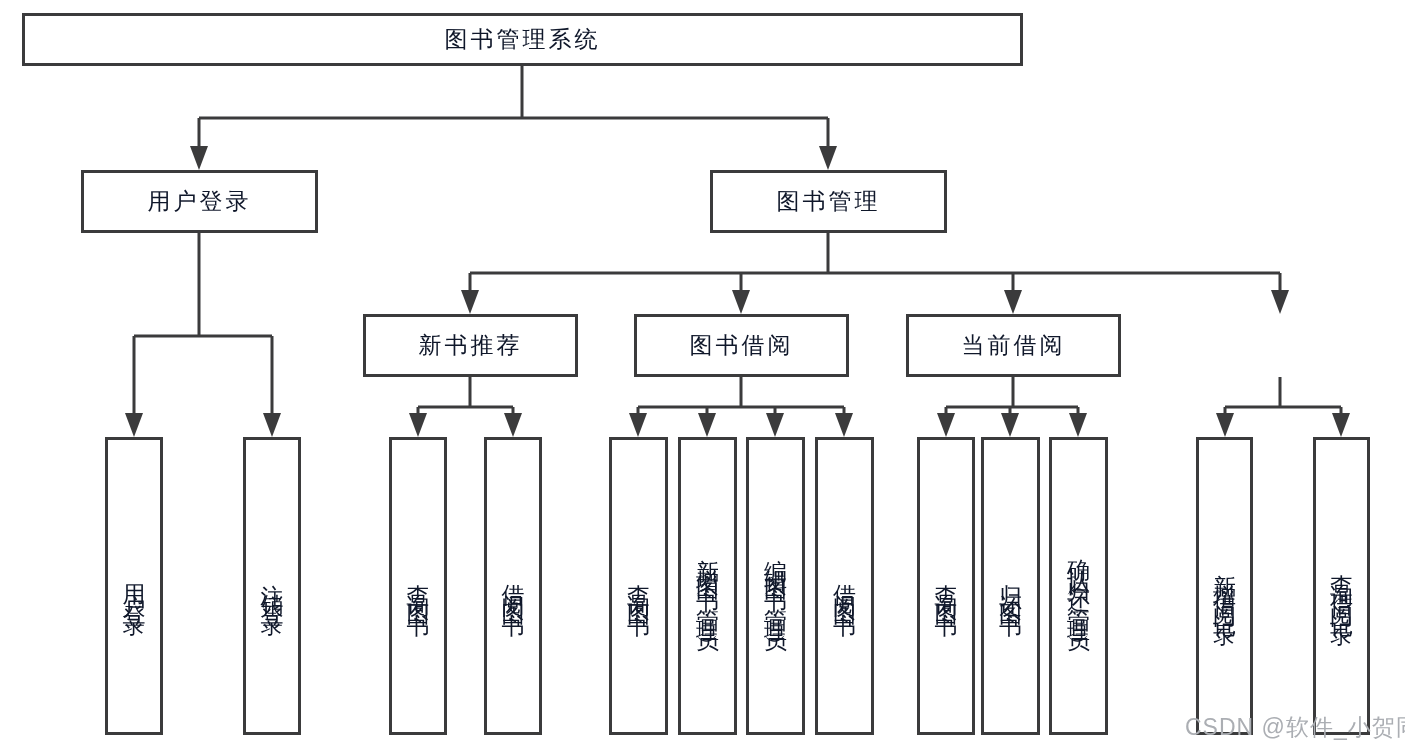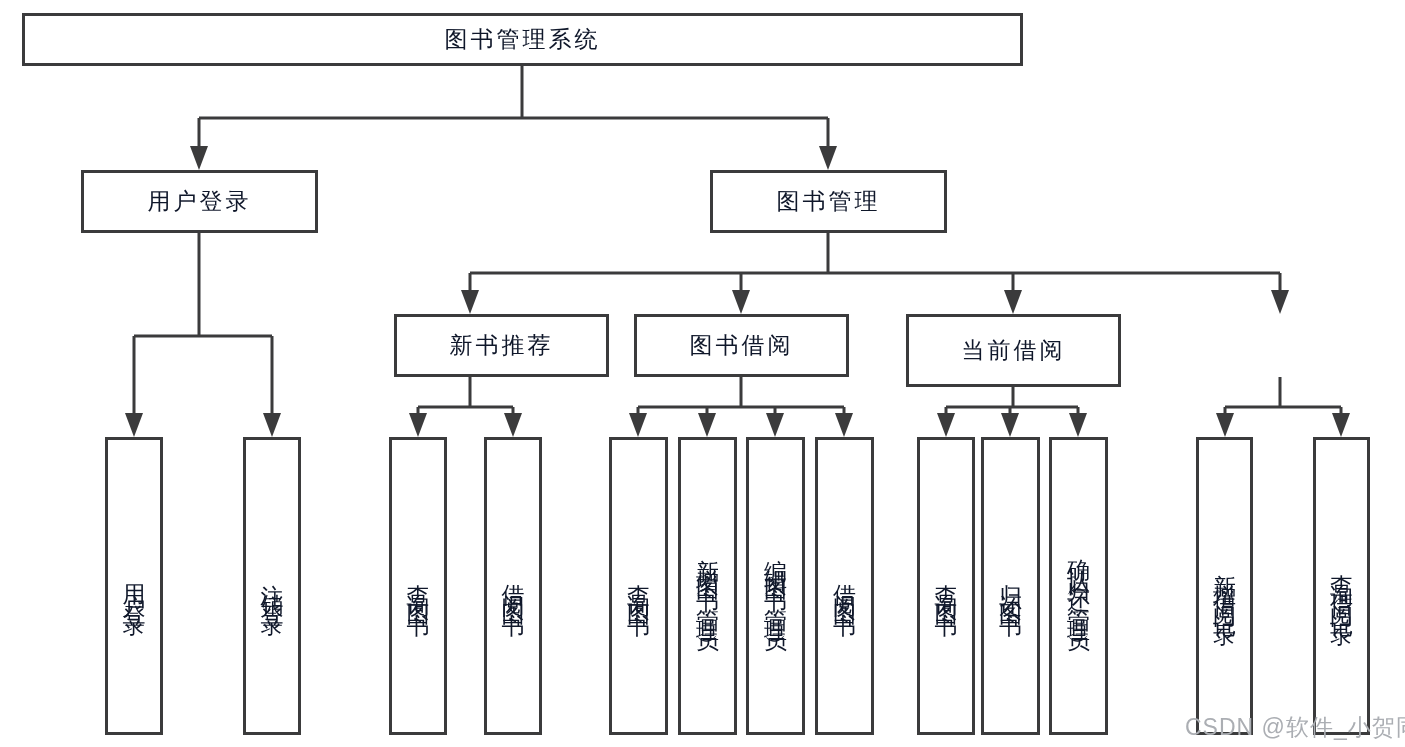--- a/index.html
+++ b/index.html
@@ -104,27 +104,27 @@
     <span class="lbl">图书管理系统</span>
   </div>
 
   <div class="node" style="left:81px; top:170px; width:237px; height:63px;">
     <span class="lbl">用户登录</span>
   </div>
   <div class="node" style="left:710px; top:170px; width:237px; height:63px;">
     <span class="lbl">图书管理</span>
   </div>
 
-  <div class="node" style="left:363px; top:314px; width:215px; height:63px;margin-left:31px;">
+  <div class="node" style="left:363px; top:314px; width:215px; height:63px;">
     <span class="lbl">新书推荐</span>
   </div>
   <div class="node" style="left:634px; top:314px; width:215px; height:63px;text-align:right;">
     <span class="lbl">图书借阅</span>
   </div>
-  <div class="node" style="left:906px; top:314px; width:215px; height:73px;">
+  <div class="node" style="left:906px; top:314px; width:215px; height:63px;">
     <span class="lbl">当前借阅</span>
   </div>
 
   <div class="node" style="left:105px; top:437px; width:58px; height:298px;">
     <span class="lbl v">用户登录</span>
   </div>
   <div class="node" style="left:243px; top:437px; width:58px; height:298px;">
     <span class="lbl v">注销登录</span>
   </div>
 

